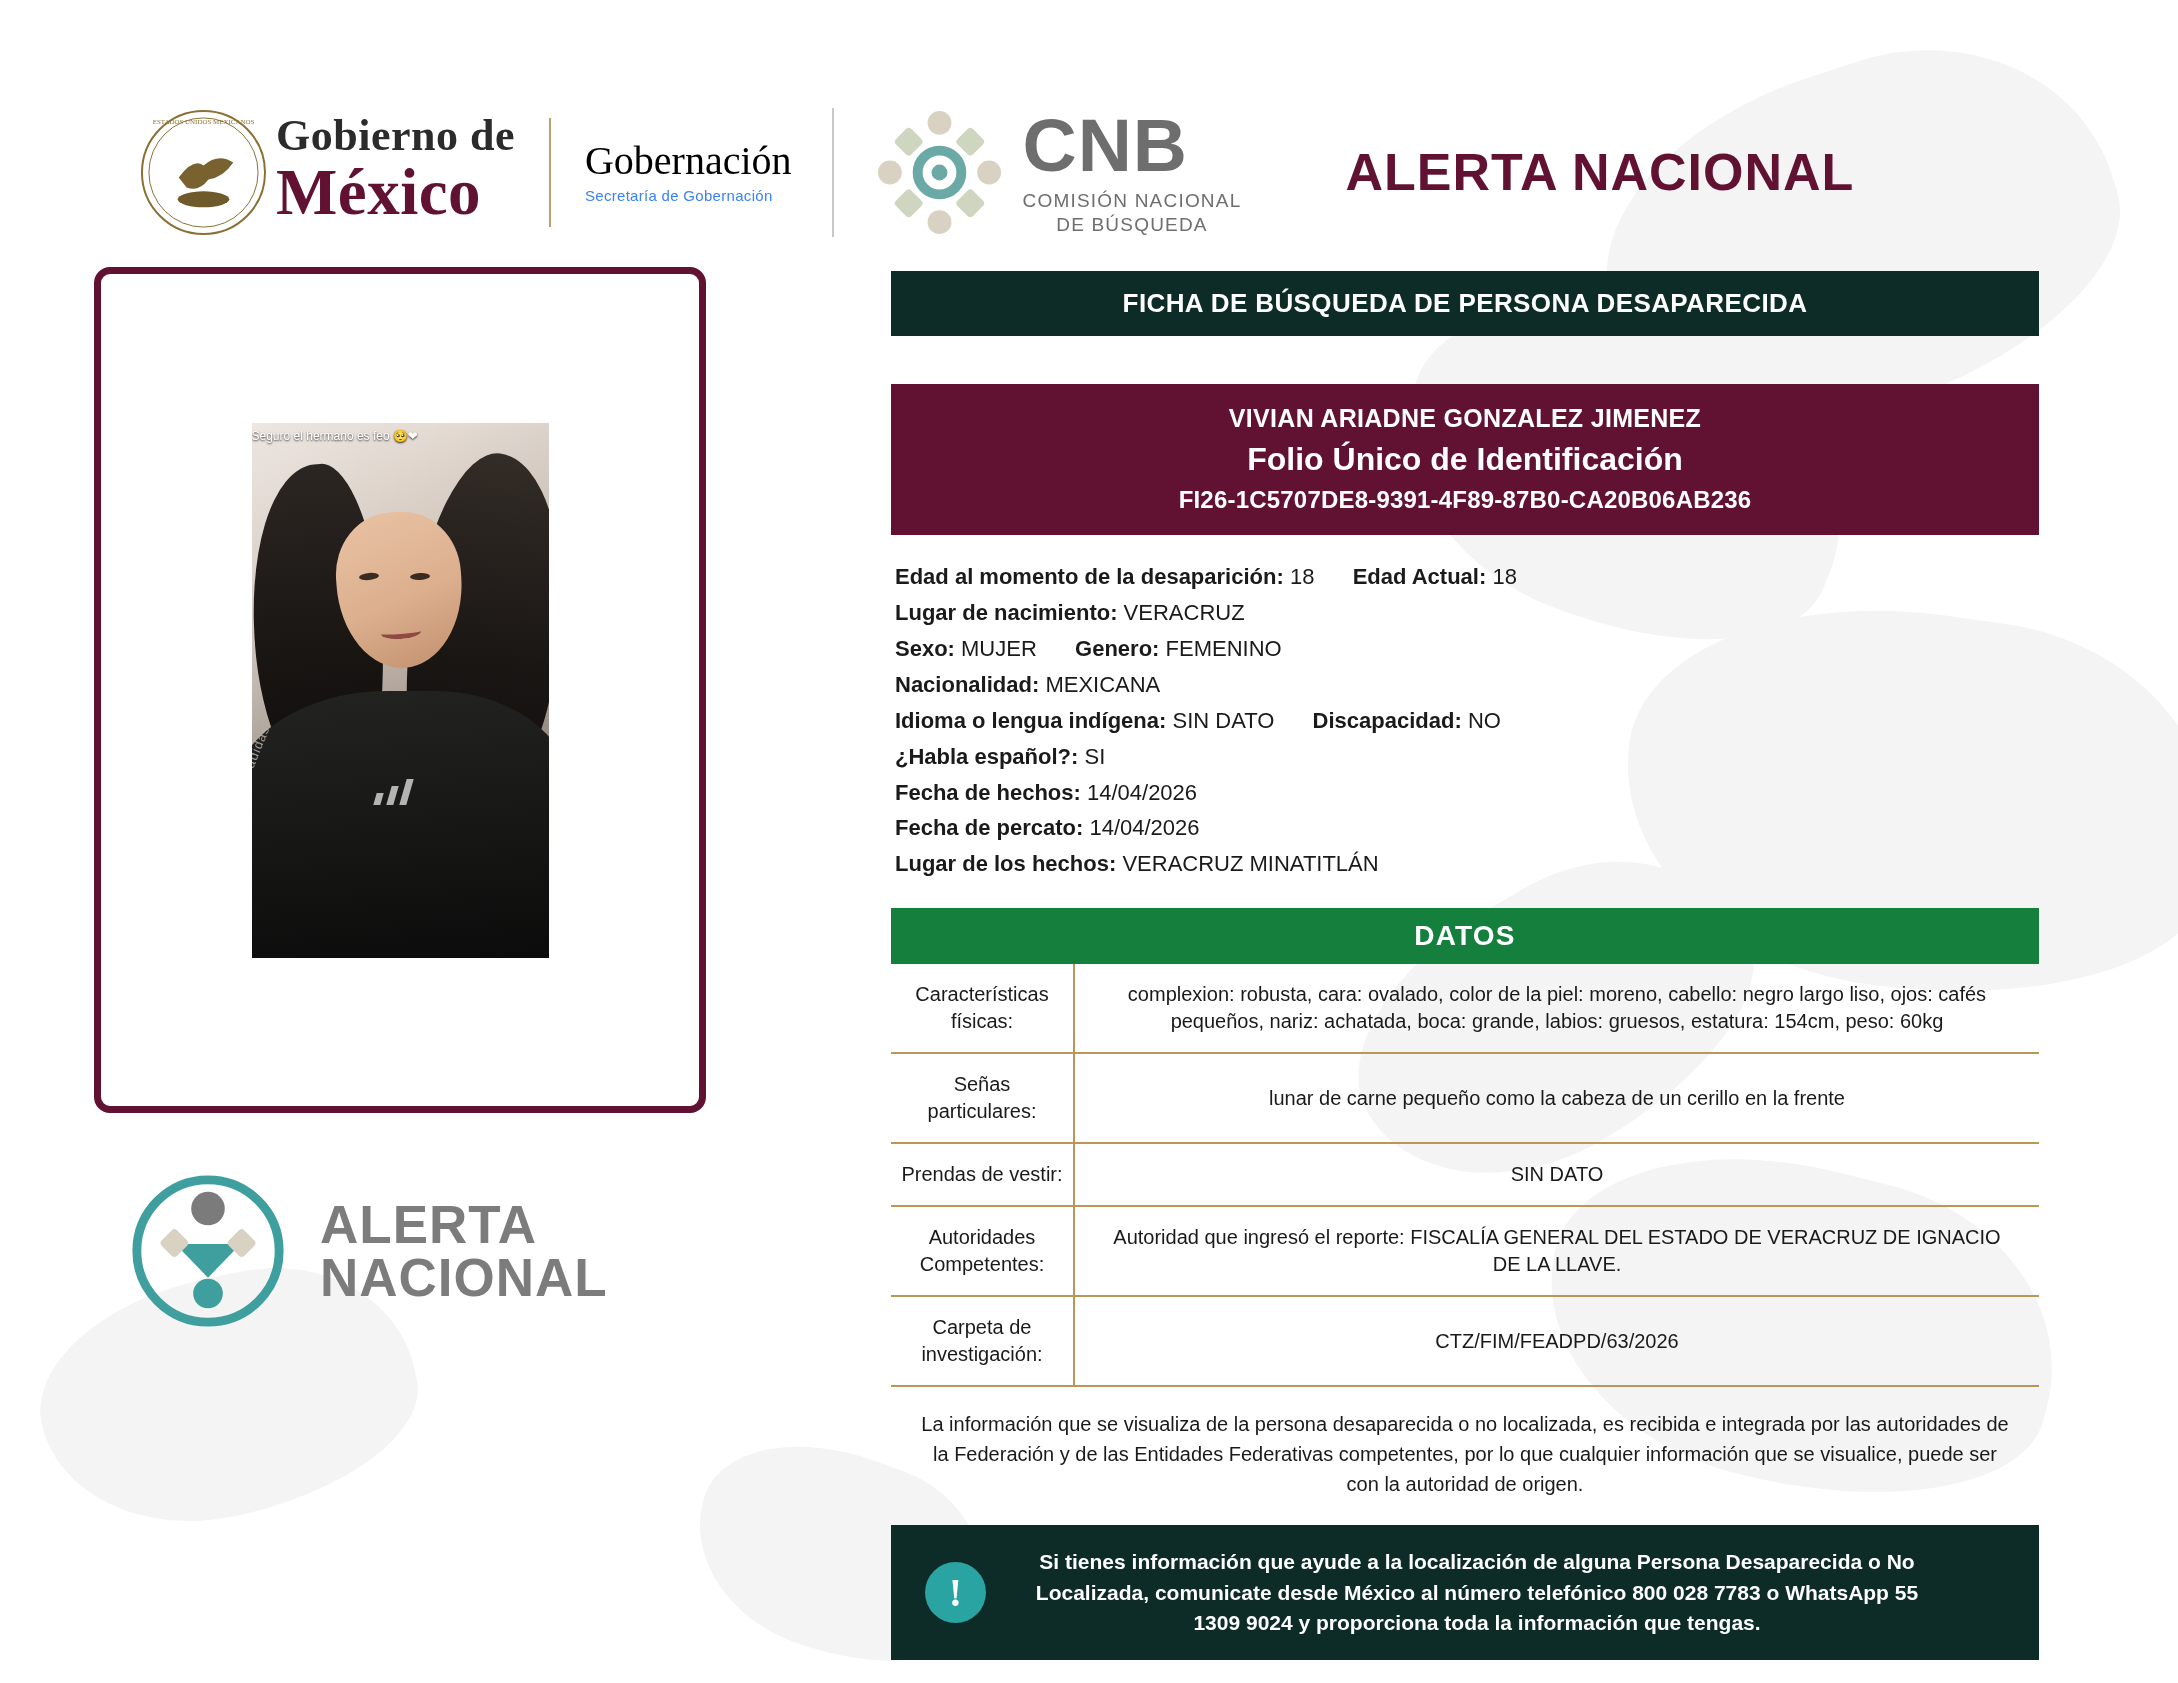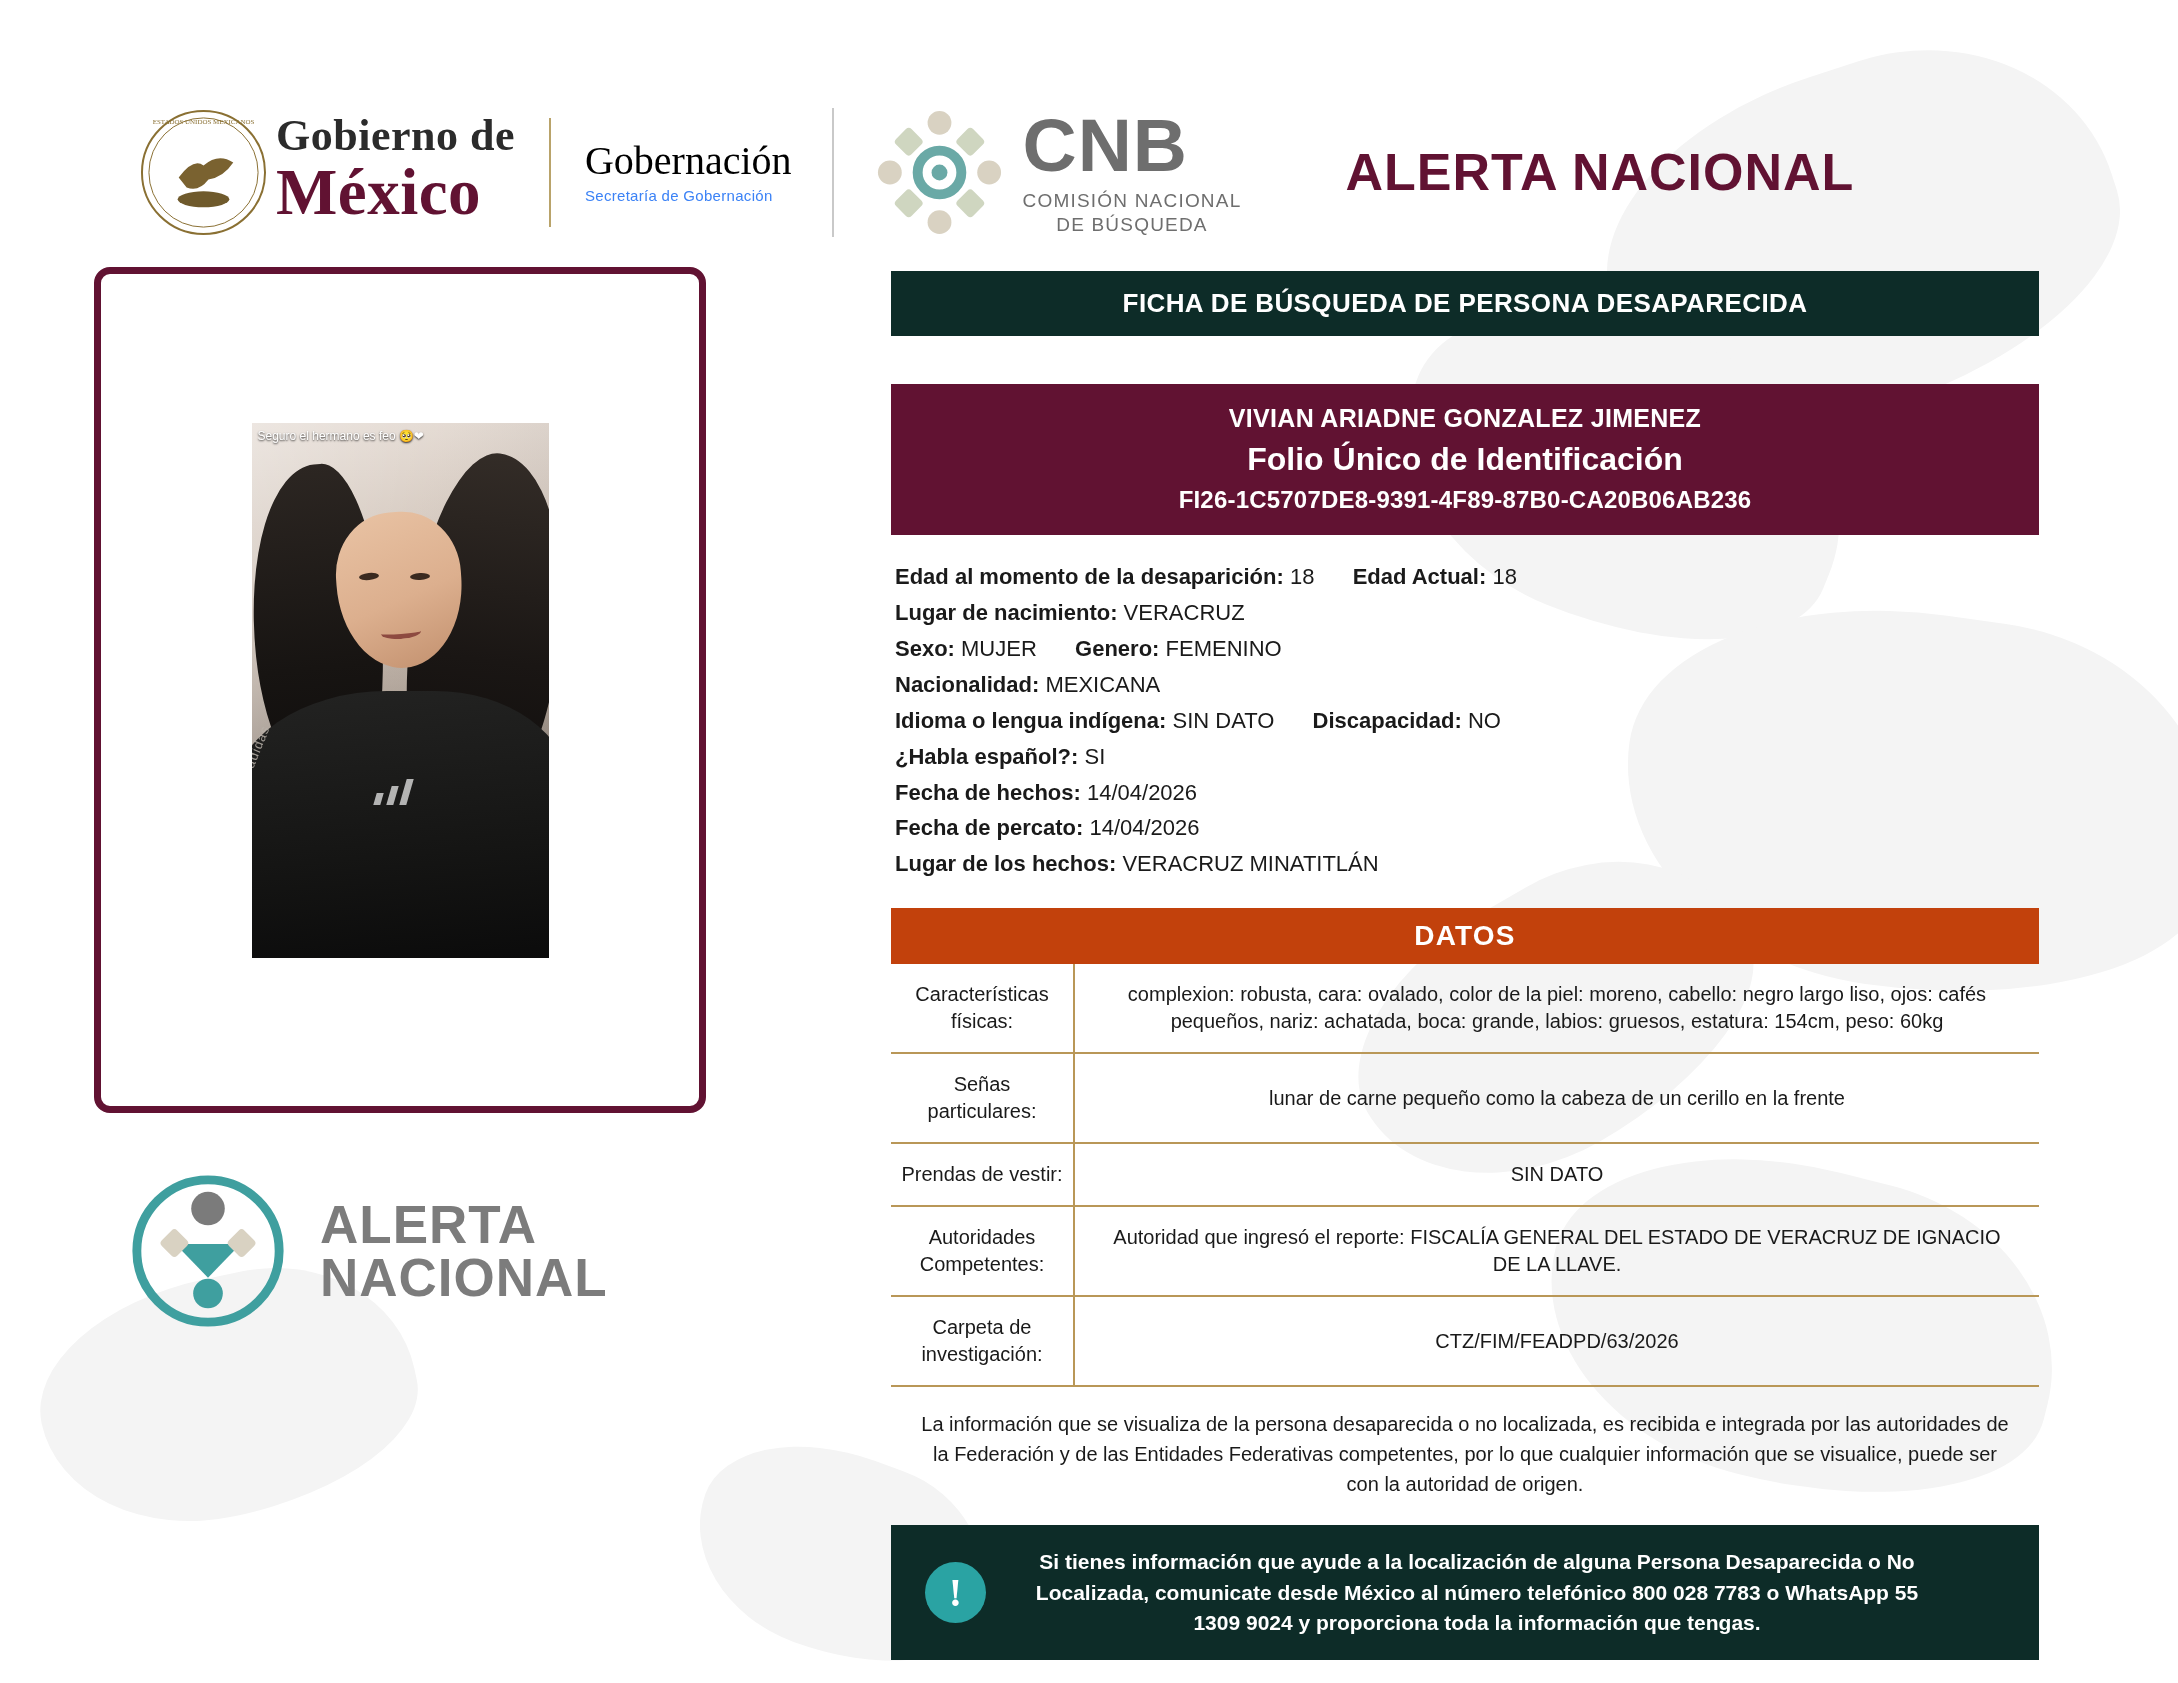--- a/index.html
+++ b/index.html
@@ -235,21 +235,21 @@
     left: 4px; bottom: 188px;
     color: #b9b2aa;
     font-size: 13px;
     letter-spacing: 1px;
     transform: rotate(-68deg);
     transform-origin: left bottom;
     opacity: 0.85;
   }
   .photo .caption {
     position: absolute;
-    left: 6px; top: 6px;
+    left: 0; top: 6px;
     color: #ffffff;
     font-size: 12px;
     text-shadow: 0 1px 2px rgba(0,0,0,0.8);
     white-space: nowrap;
   }
 
   .alerta-logo {
     margin-top: 54px;
     display: flex;
     align-items: center;
@@ -300,21 +300,21 @@
     padding: 24px 0 10px 4px;
     font-size: 22px;
     line-height: 1.63;
   }
   .fields .row { white-space: nowrap; }
   .fields b { font-weight: bold; }
   .fields .sp { display: inline-block; width: 26px; }
   .fields .v { font-weight: normal; }
 
   .datos-band {
-    background: #c2410c;
+    background: #15803d;
     color: #ffffff;
     text-align: center;
     font-size: 28px;
     font-weight: bold;
     letter-spacing: 1.2px;
     padding: 12px 12px;
     margin-top: 16px;
   }
 
   .table { width: 100%; border-collapse: collapse; }

